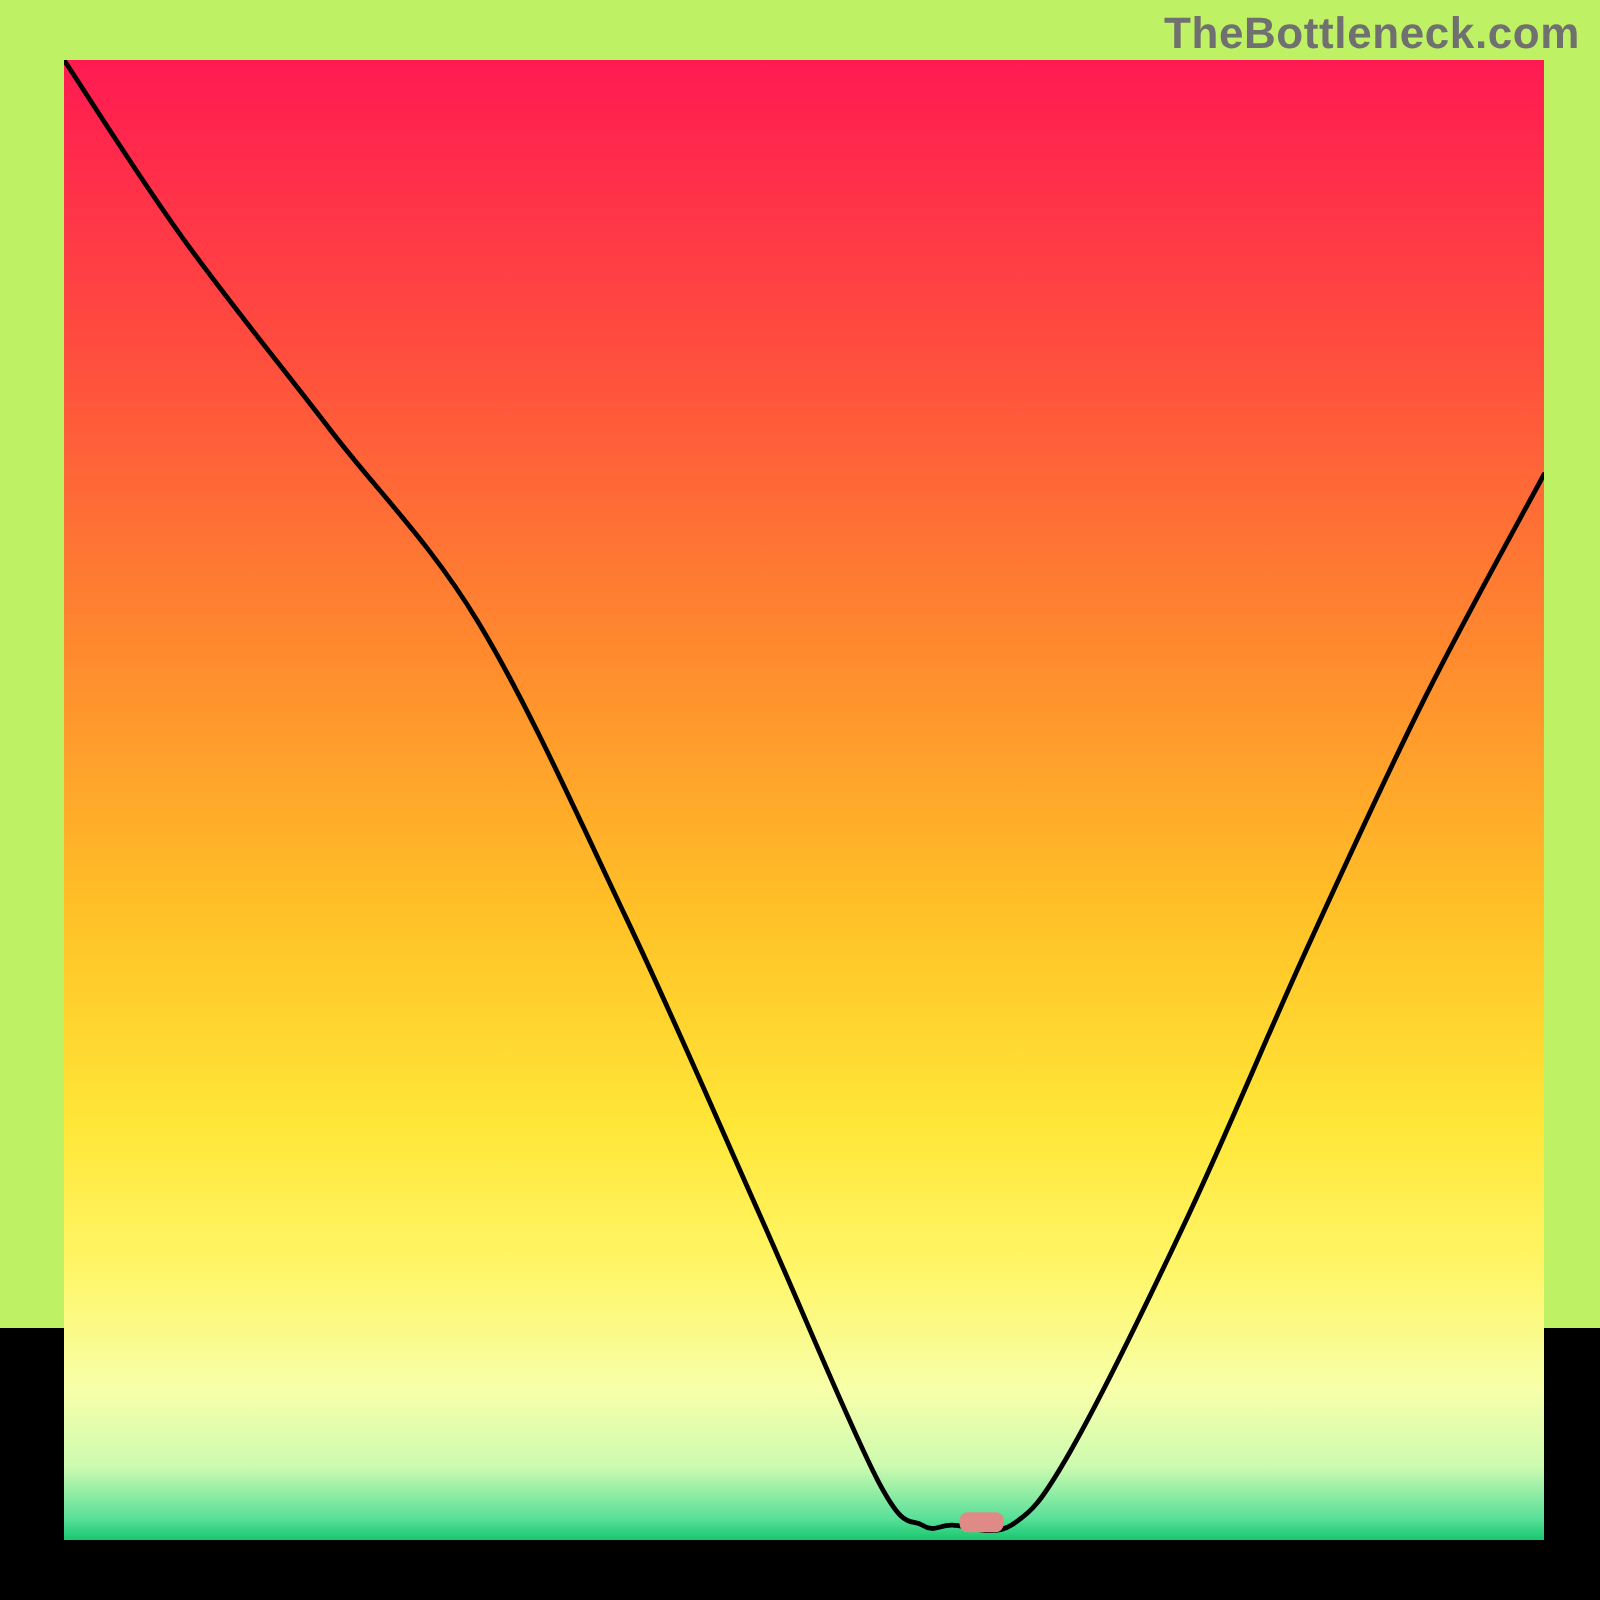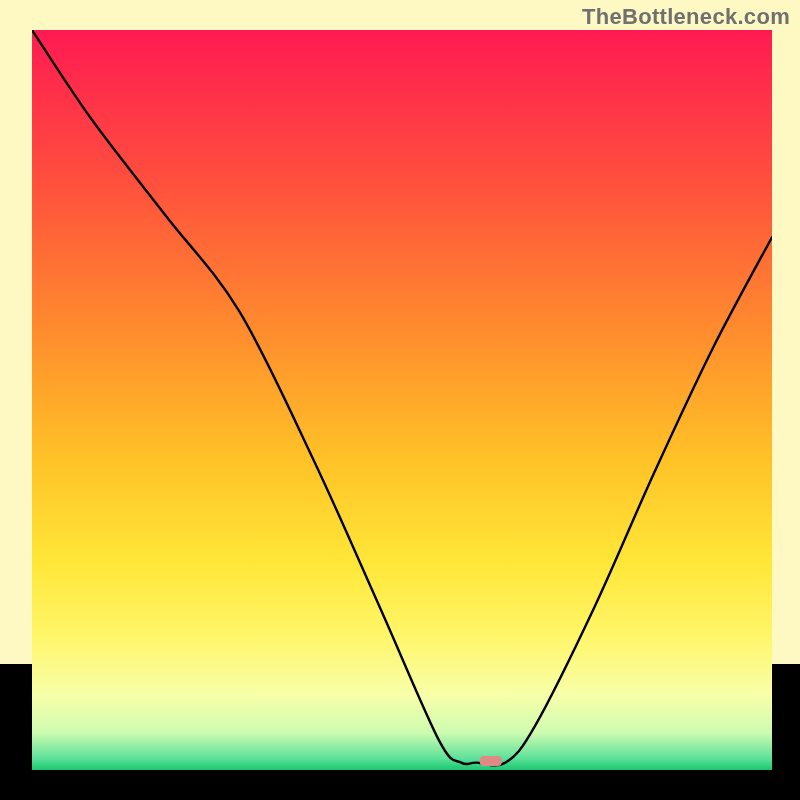--- a/index.html
+++ b/index.html
@@ -8,21 +8,21 @@
     width: 800px;
     height: 800px;
     background: #000;
     overflow: hidden;
     font-family: Arial, Helvetica, sans-serif;
   }
   .frame {
     position: relative;
     width: 800px;
     height: 664px;
-    background: #fef9c3;
+    background: #bef264;
   }
   .watermark {
     position: absolute;
     top: 4px;
     right: 10px;
     color: #707070;
     font-size: 22px;
     font-weight: 600;
     letter-spacing: 0.3px;
     z-index: 10;

